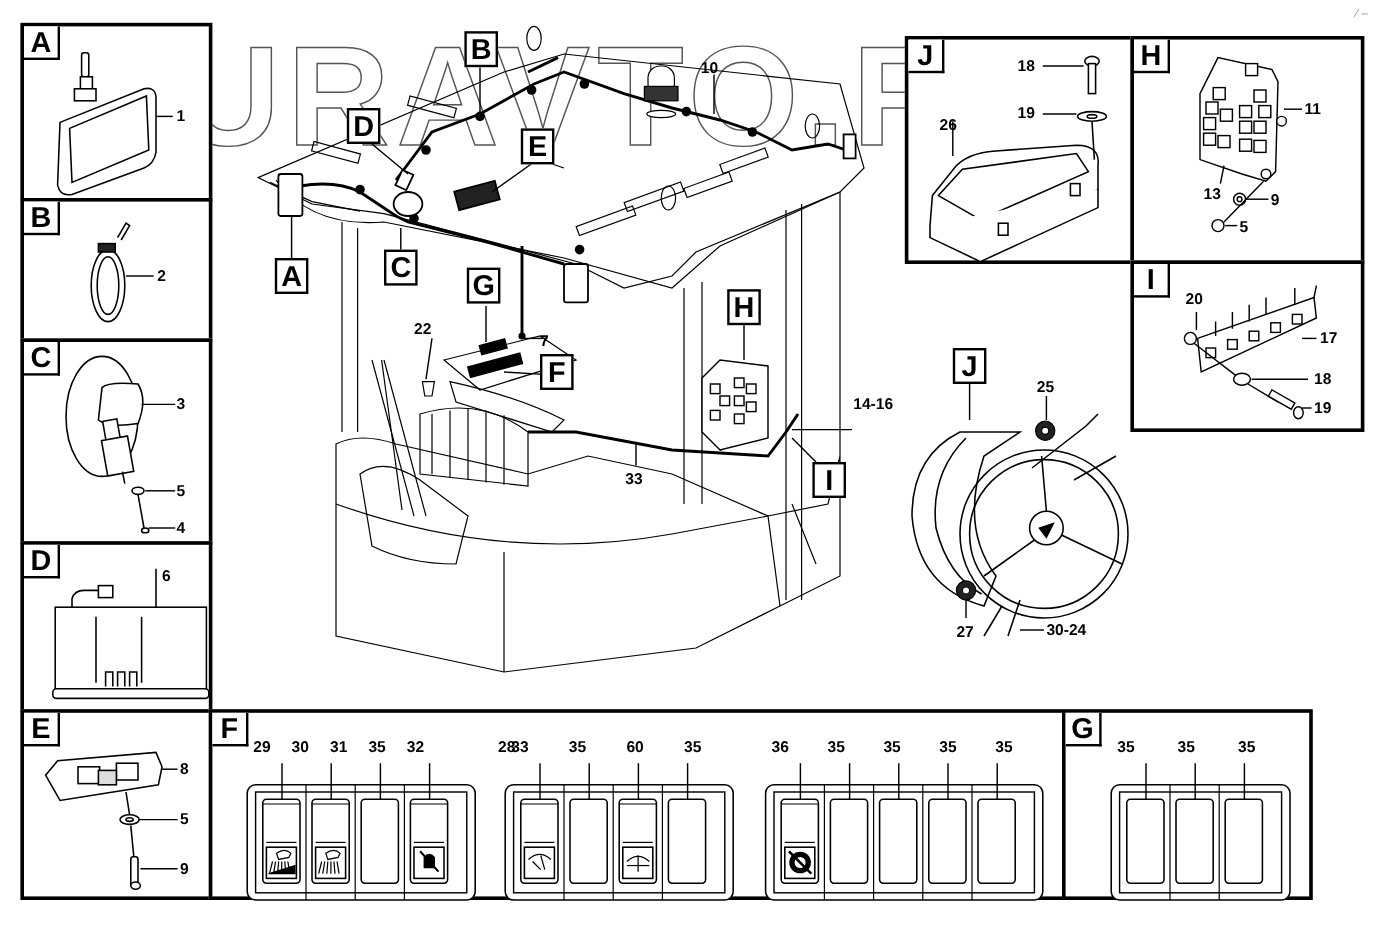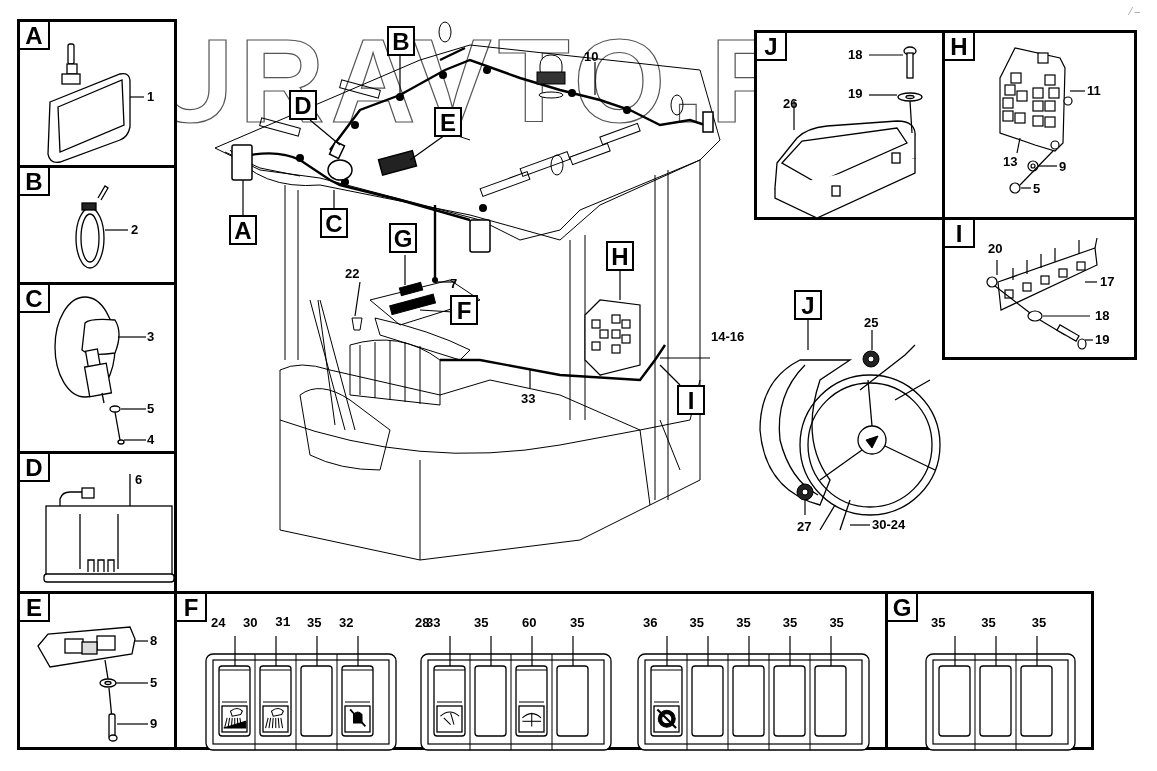--- a/index.html
+++ b/index.html
@@ -318,23 +318,23 @@
         <rect x="137" y="30" width="31" height="70" rx="3" fill="#fff" stroke="#000" stroke-width="1.3"></rect>
         <line x1="153" y1="0" x2="153" y2="30" stroke="#000" stroke-width="1.2"></line>
         <line x1="137" y1="34" x2="168" y2="34" stroke="#000" stroke-width="1"></line>
         <line x1="140" y1="66" x2="165" y2="66" stroke="#000" stroke-width="1"></line>
         <rect x="140" y="70" width="25" height="26" fill="#fff" stroke="#000" stroke-width="1.3"></rect>
         <g stroke="#000" fill="none" stroke-width="1.2" transform="translate(140,70) scale(0.85)">
           <path d="M10 20 L10 10 Q15 4 20 10 L20 20 Z" fill="#000"></path>
           <line x1="6" y1="4" x2="24" y2="24" stroke-width="2"></line>
         </g>
       </svg>
-      <div class="callout" style="left: 34px; top: 22px;">24</div>
+      <div class="callout" style="left: 34px; top: 22px;">29</div>
       <div class="callout" style="left: 66px; top: 22px;">30</div>
-      <div class="callout" style="left: 98px; top: 22px; font-family: Liberation Mono, monospace;">31</div>
+      <div class="callout" style="left: 98px; top: 22px;">31</div>
       <div class="callout" style="left: 130px; top: 22px;">35</div>
       <div class="callout" style="left: 162px; top: 22px;">32</div>
       <div class="callout" style="left: 194px; top: 22px; margin-left: 44px;">28</div>
       <svg width="192" height="110" style="left: 243px; top: 42px;">
         <rect x="1" y="18" width="190" height="96" rx="7" fill="#fff" stroke="#000" stroke-width="1.3"></rect>
         <rect x="8" y="24" width="176" height="84" fill="none" stroke="#000" stroke-width="1.2"></rect>
         <rect x="14" y="30" width="31" height="70" rx="3" fill="#fff" stroke="#000" stroke-width="1.3"></rect>
         <line x1="30" y1="0" x2="30" y2="30" stroke="#000" stroke-width="1.2"></line>
         <line x1="14" y1="34" x2="45" y2="34" stroke="#000" stroke-width="1"></line>
         <line x1="17" y1="66" x2="42" y2="66" stroke="#000" stroke-width="1"></line>

